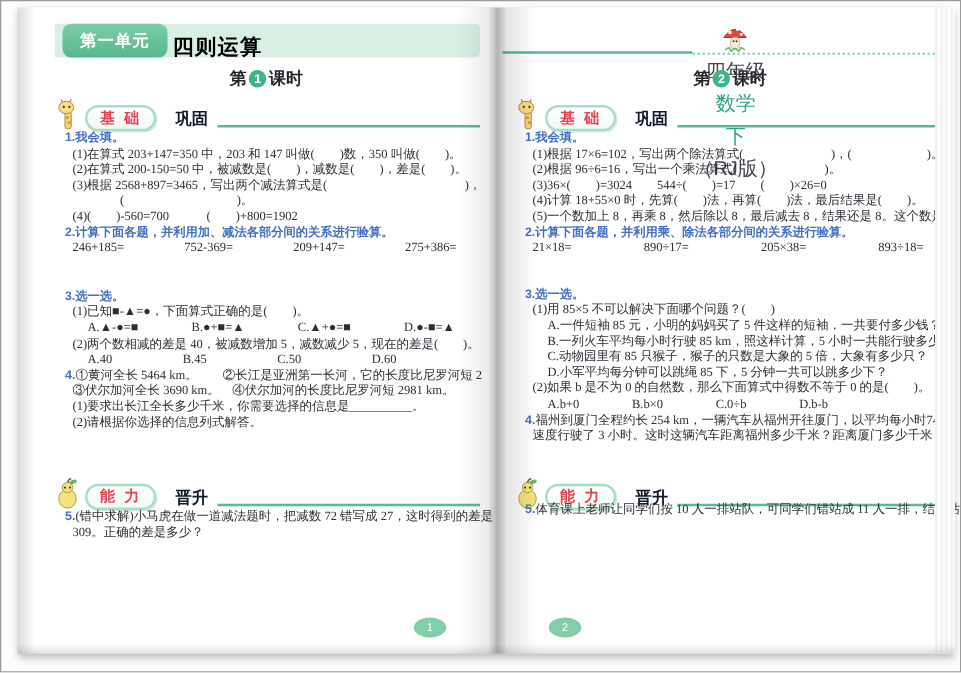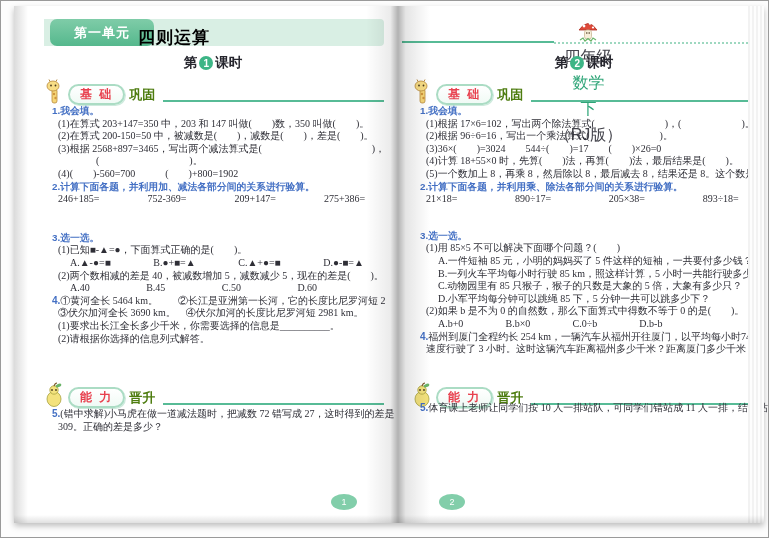--- a/index.html
+++ b/index.html
@@ -12,21 +12,21 @@
     background:linear-gradient(90deg,rgba(0,0,0,0) 0%,rgba(0,0,0,.08) 38%,rgba(0,0,0,.30) 50%,rgba(0,0,0,.10) 62%,rgba(0,0,0,0) 100%);}
   .edge-left{position:absolute;left:0;top:0;width:14px;height:100%;pointer-events:none;
     background:linear-gradient(90deg,rgba(0,0,0,.14),rgba(0,0,0,0));}
   .edge-right{position:absolute;right:0;top:0;width:16px;height:100%;pointer-events:none;
     background:repeating-linear-gradient(90deg,#f2f2f2 0 2px,#fdfdfd 2px 4px);}
   .edge-bottom{position:absolute;left:0;bottom:0;width:100%;height:8px;pointer-events:none;
     background:linear-gradient(0deg,rgba(0,0,0,.12),rgba(0,0,0,0));}
 
   
   .band{position:absolute;left:30px;top:13px;width:340px;height:27px;background:#d9efe4;border-radius:0 4px 4px 0;}
-  .unit-box{position:absolute;left:6px;top:0;height:27px;padding:0 24px;border-radius:7px;
+  .unit-box{position:absolute;left:6px;top:0;height:27px;padding:0 14px;border-radius:7px;
     background:linear-gradient(#7fcca8,#55b88d);display:flex;align-items:center;
     font-family:"Liberation Sans", sans-serif;font-weight:bold;font-size:13px;color:#ffffff;letter-spacing:1px;}
   .unit-topic{position:absolute;left:94px;top:0;height:36px;display:flex;align-items:center;
     font-family:"Liberation Sans", sans-serif;font-weight:bold;font-size:17px;color:#000000;letter-spacing:1px;}
 
   
   .rheader{position:absolute;left:402px;top:13px;width:345px;height:24px;display:flex;align-items:center;gap:5px;
     font-family:"Liberation Sans", sans-serif;font-size:16px;color:#44444c;flex-direction:column;}
   .rheader .green{color:#2fa578;}
   .rheader-line{position:absolute;left:388px;top:35px;width:152px;height:2px;background:#57bb96;}
@@ -39,21 +39,21 @@
   .circle-num{display:inline-flex;align-items:center;justify-content:center;width:14px;height:14px;margin:0 2px;
     border-radius:50%;background:#3db586;color:#fff;font-size:10px;font-weight:bold;}
 
   
   .badge-row{position:absolute;height:26px;display:flex;align-items:flex-end;}
   .mascot{width:22px;height:26px;flex:0 0 auto;margin-right:2px;}
   .pill{height:17px;padding:0 10px;border:2px solid #abdcc4;border-radius:12px;
     background:linear-gradient(#ffffff,#f0faf5);display:flex;align-items:center;
     font-family:"Liberation Sans", sans-serif;font-weight:bold;font-size:12px;color:#e8404e;letter-spacing:2px;
     box-shadow:1px 1px 0 #cdeadd;}
-  .badge-suffix{margin:0 0 1px 4px;font-family:Liberation Sans, sans-serif;font-weight:bold;font-size:13px;color:#4d7c0f;}
+  .badge-suffix{margin:0 0 1px 15px;font-family:Liberation Sans, sans-serif;font-weight:bold;font-size:13px;color:#0f172a;}
   .badge-line{flex:1;margin:0 0 3px 8px;border-bottom:2px solid #57bb96;}
 
   
   .flow{position:absolute;top:99px;font-size:10px;line-height:12.6px;overflow:hidden;}
   .flow-left{left:38px;width:334px;height:330px;}
   .flow-right{left:406px;width:340px;height:330px;}
   .line{white-space:nowrap;}
   .qhead{color:#4470c4;font-weight:bold;font-family:"Liberation Sans", sans-serif;font-size:9.8px;}
   .qnum{color:#4470c4;font-weight:bold;font-family:"Liberation Sans", sans-serif;}
   .ind1{padding-left:6px;}

